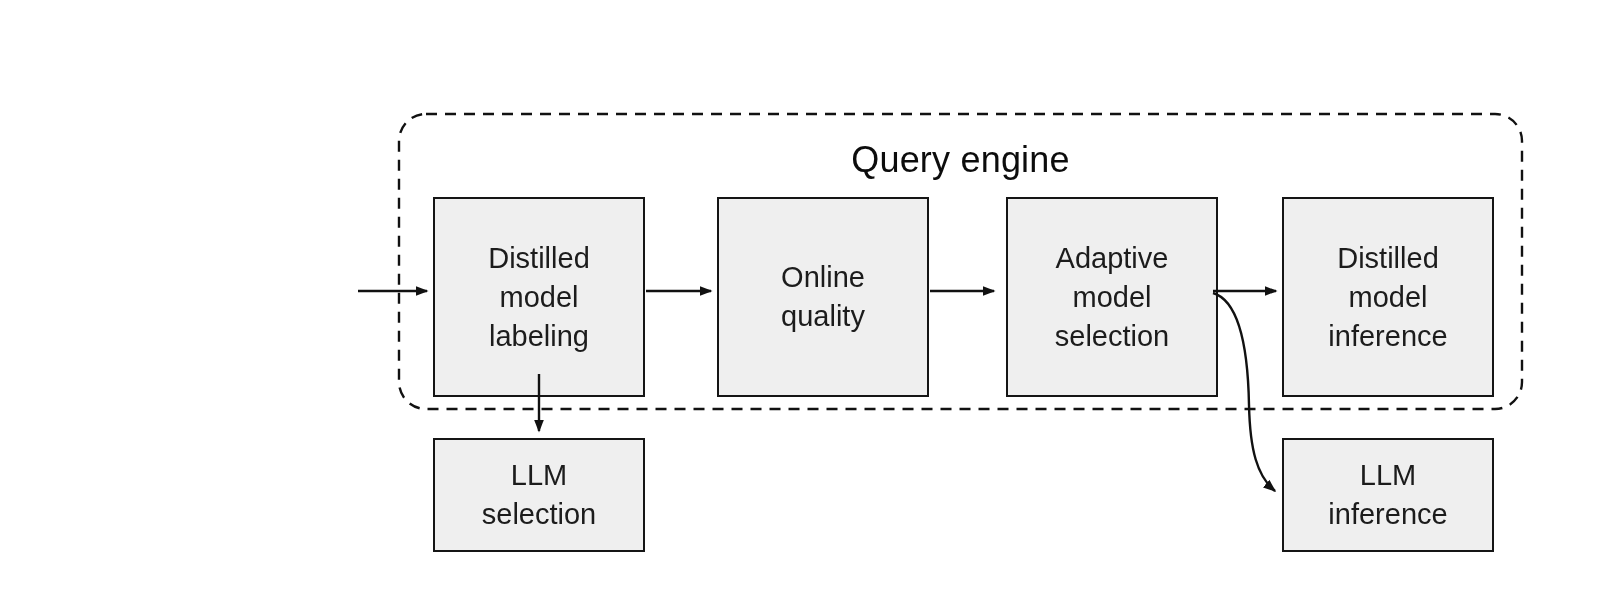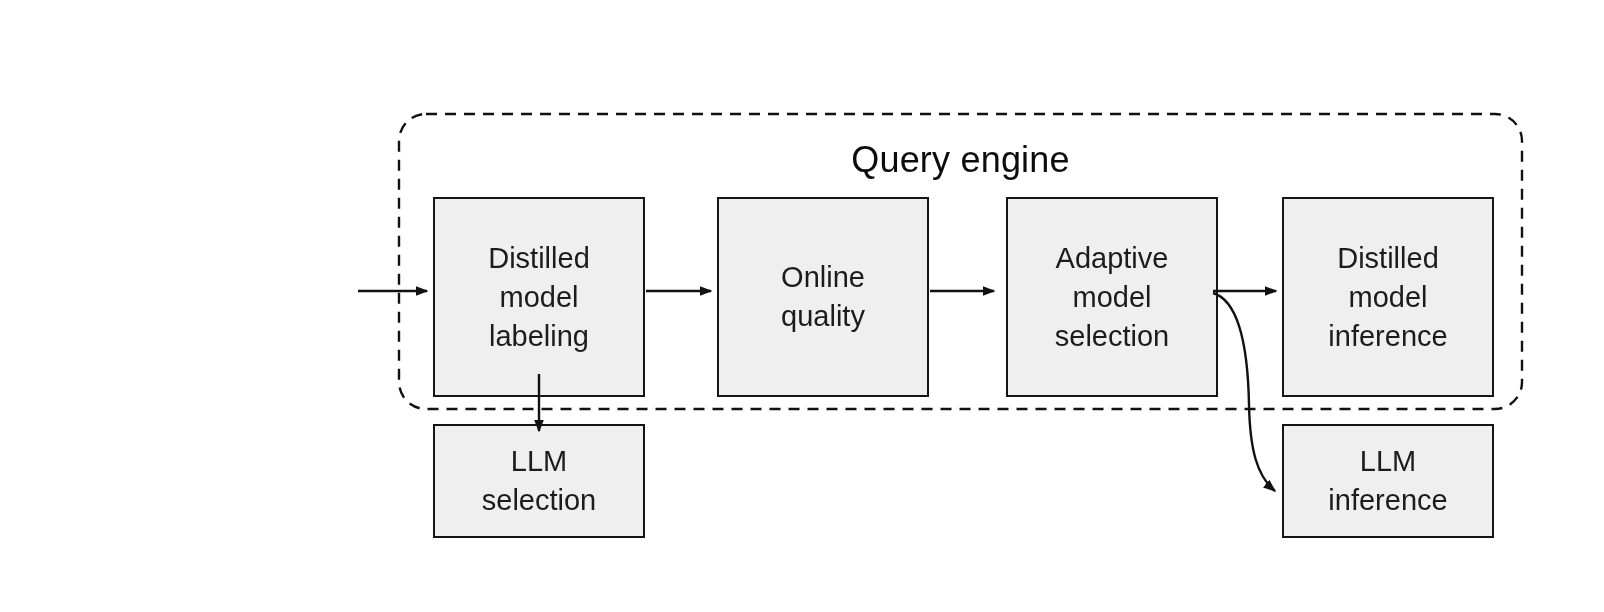--- a/index.html
+++ b/index.html
@@ -57,21 +57,21 @@
     font-size: 29px;
     line-height: 39px;
     color: #1c1c1c;
   }
   .node .ln { display: block; }
   .row-node { top: 197px; width: 212px; height: 200px; }
   #node-training  { left: 433px; }
   #node-quality   { left: 717px; }
   #node-selection { left: 1000px; margin-left: 6px; }
   #node-dist-inference { left: 1282px; }
-  .bottom-node { top: 424px; width: 212px; height: 114px; }
+  .bottom-node { top: 438px; width: 212px; height: 114px; }
   #node-labeling { left: 433px; }
   #node-llm-inference { left: 1282px; }
   
   svg.overlay {
     position: absolute;
     left: 0; top: 0;
     width: 1604px;
     height: 612px;
     pointer-events: none;
   }

